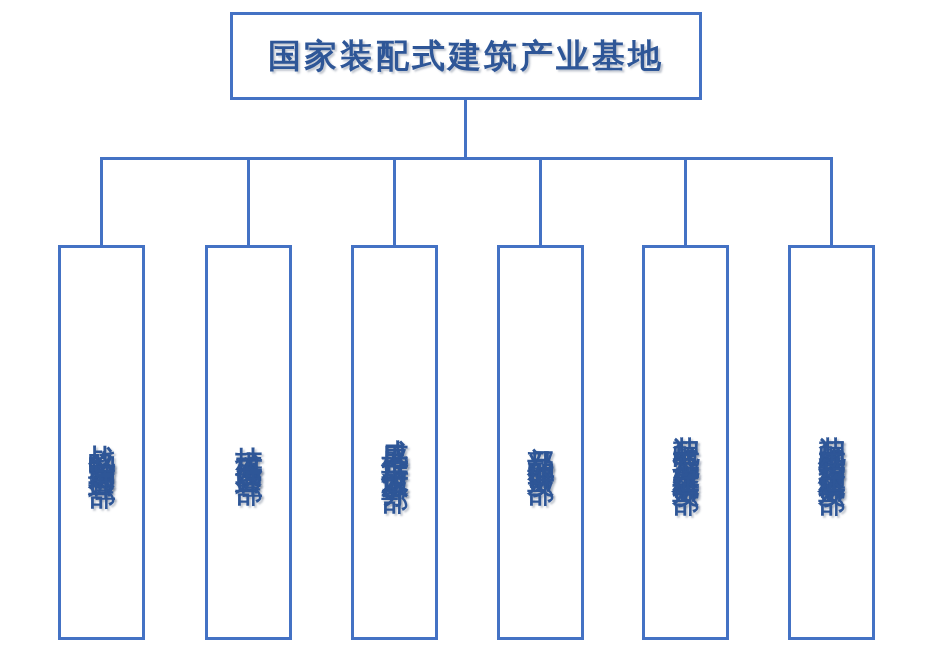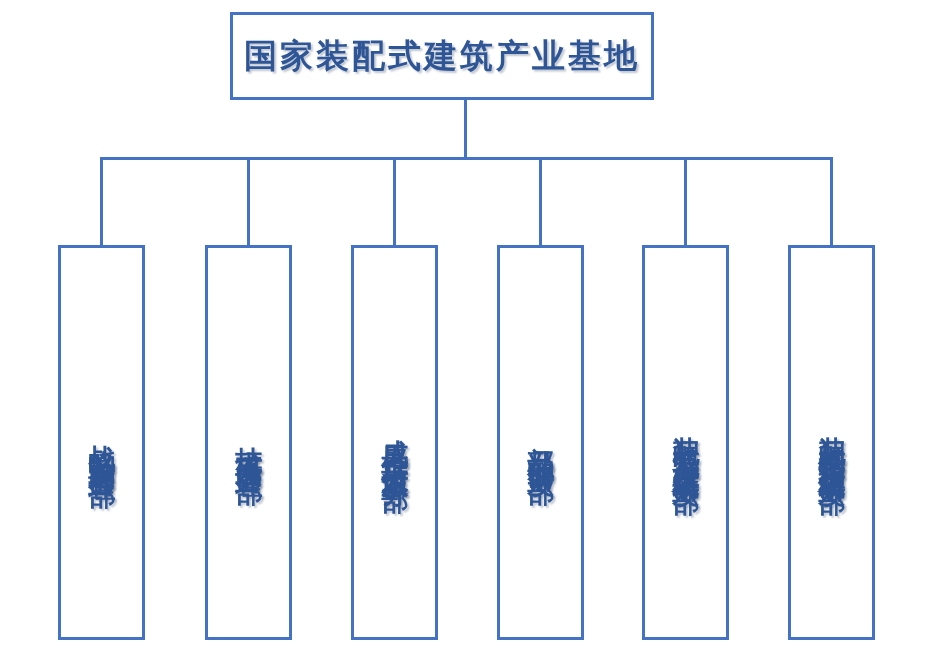--- a/index.html
+++ b/index.html
@@ -17,21 +17,21 @@
     width: 935px;
     height: 651px;
     background: var(--background);
     overflow: hidden;
   }
   
   .root-node {
     position: absolute;
     left: 230px;
     top: 12px;
-    width: 424px;
+    width: 472px;
     height: 88px;
     border: 3px solid var(--line);
     background: var(--background);
     display: flex;
     align-items: center;
     justify-content: center;
   }
   .root-node .label {
     color: var(--text);
     font-size: 33px;

